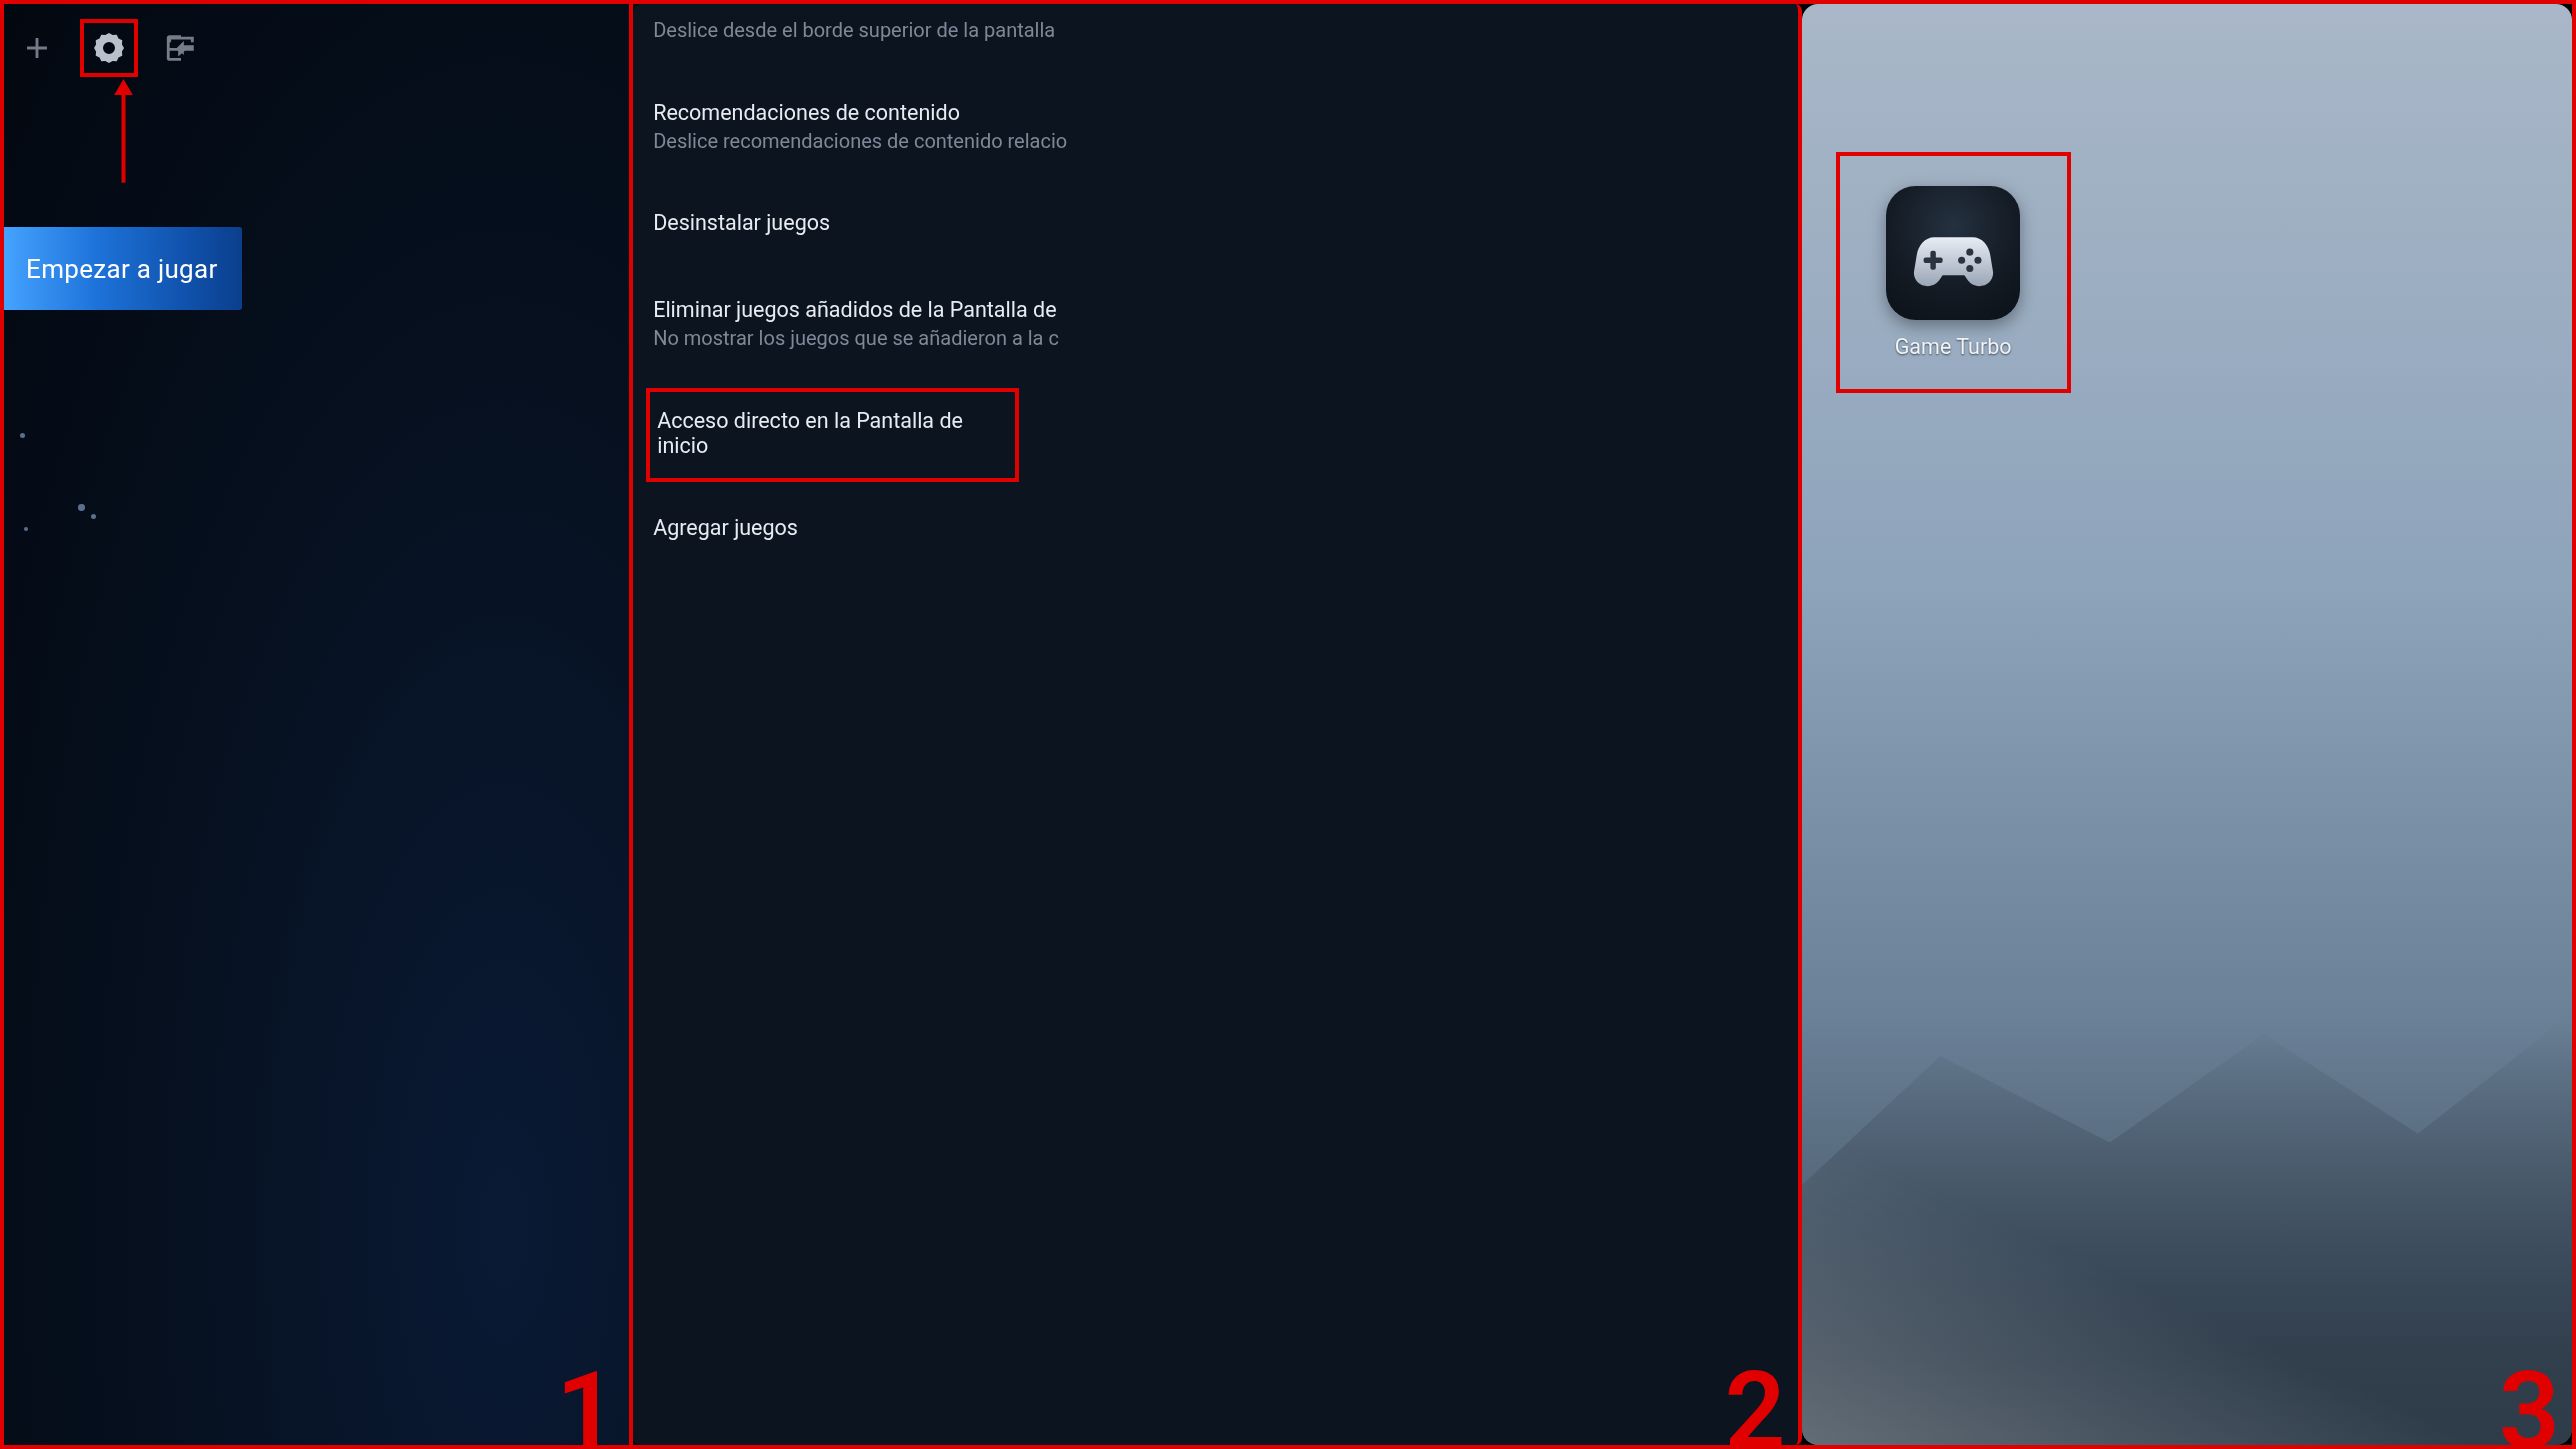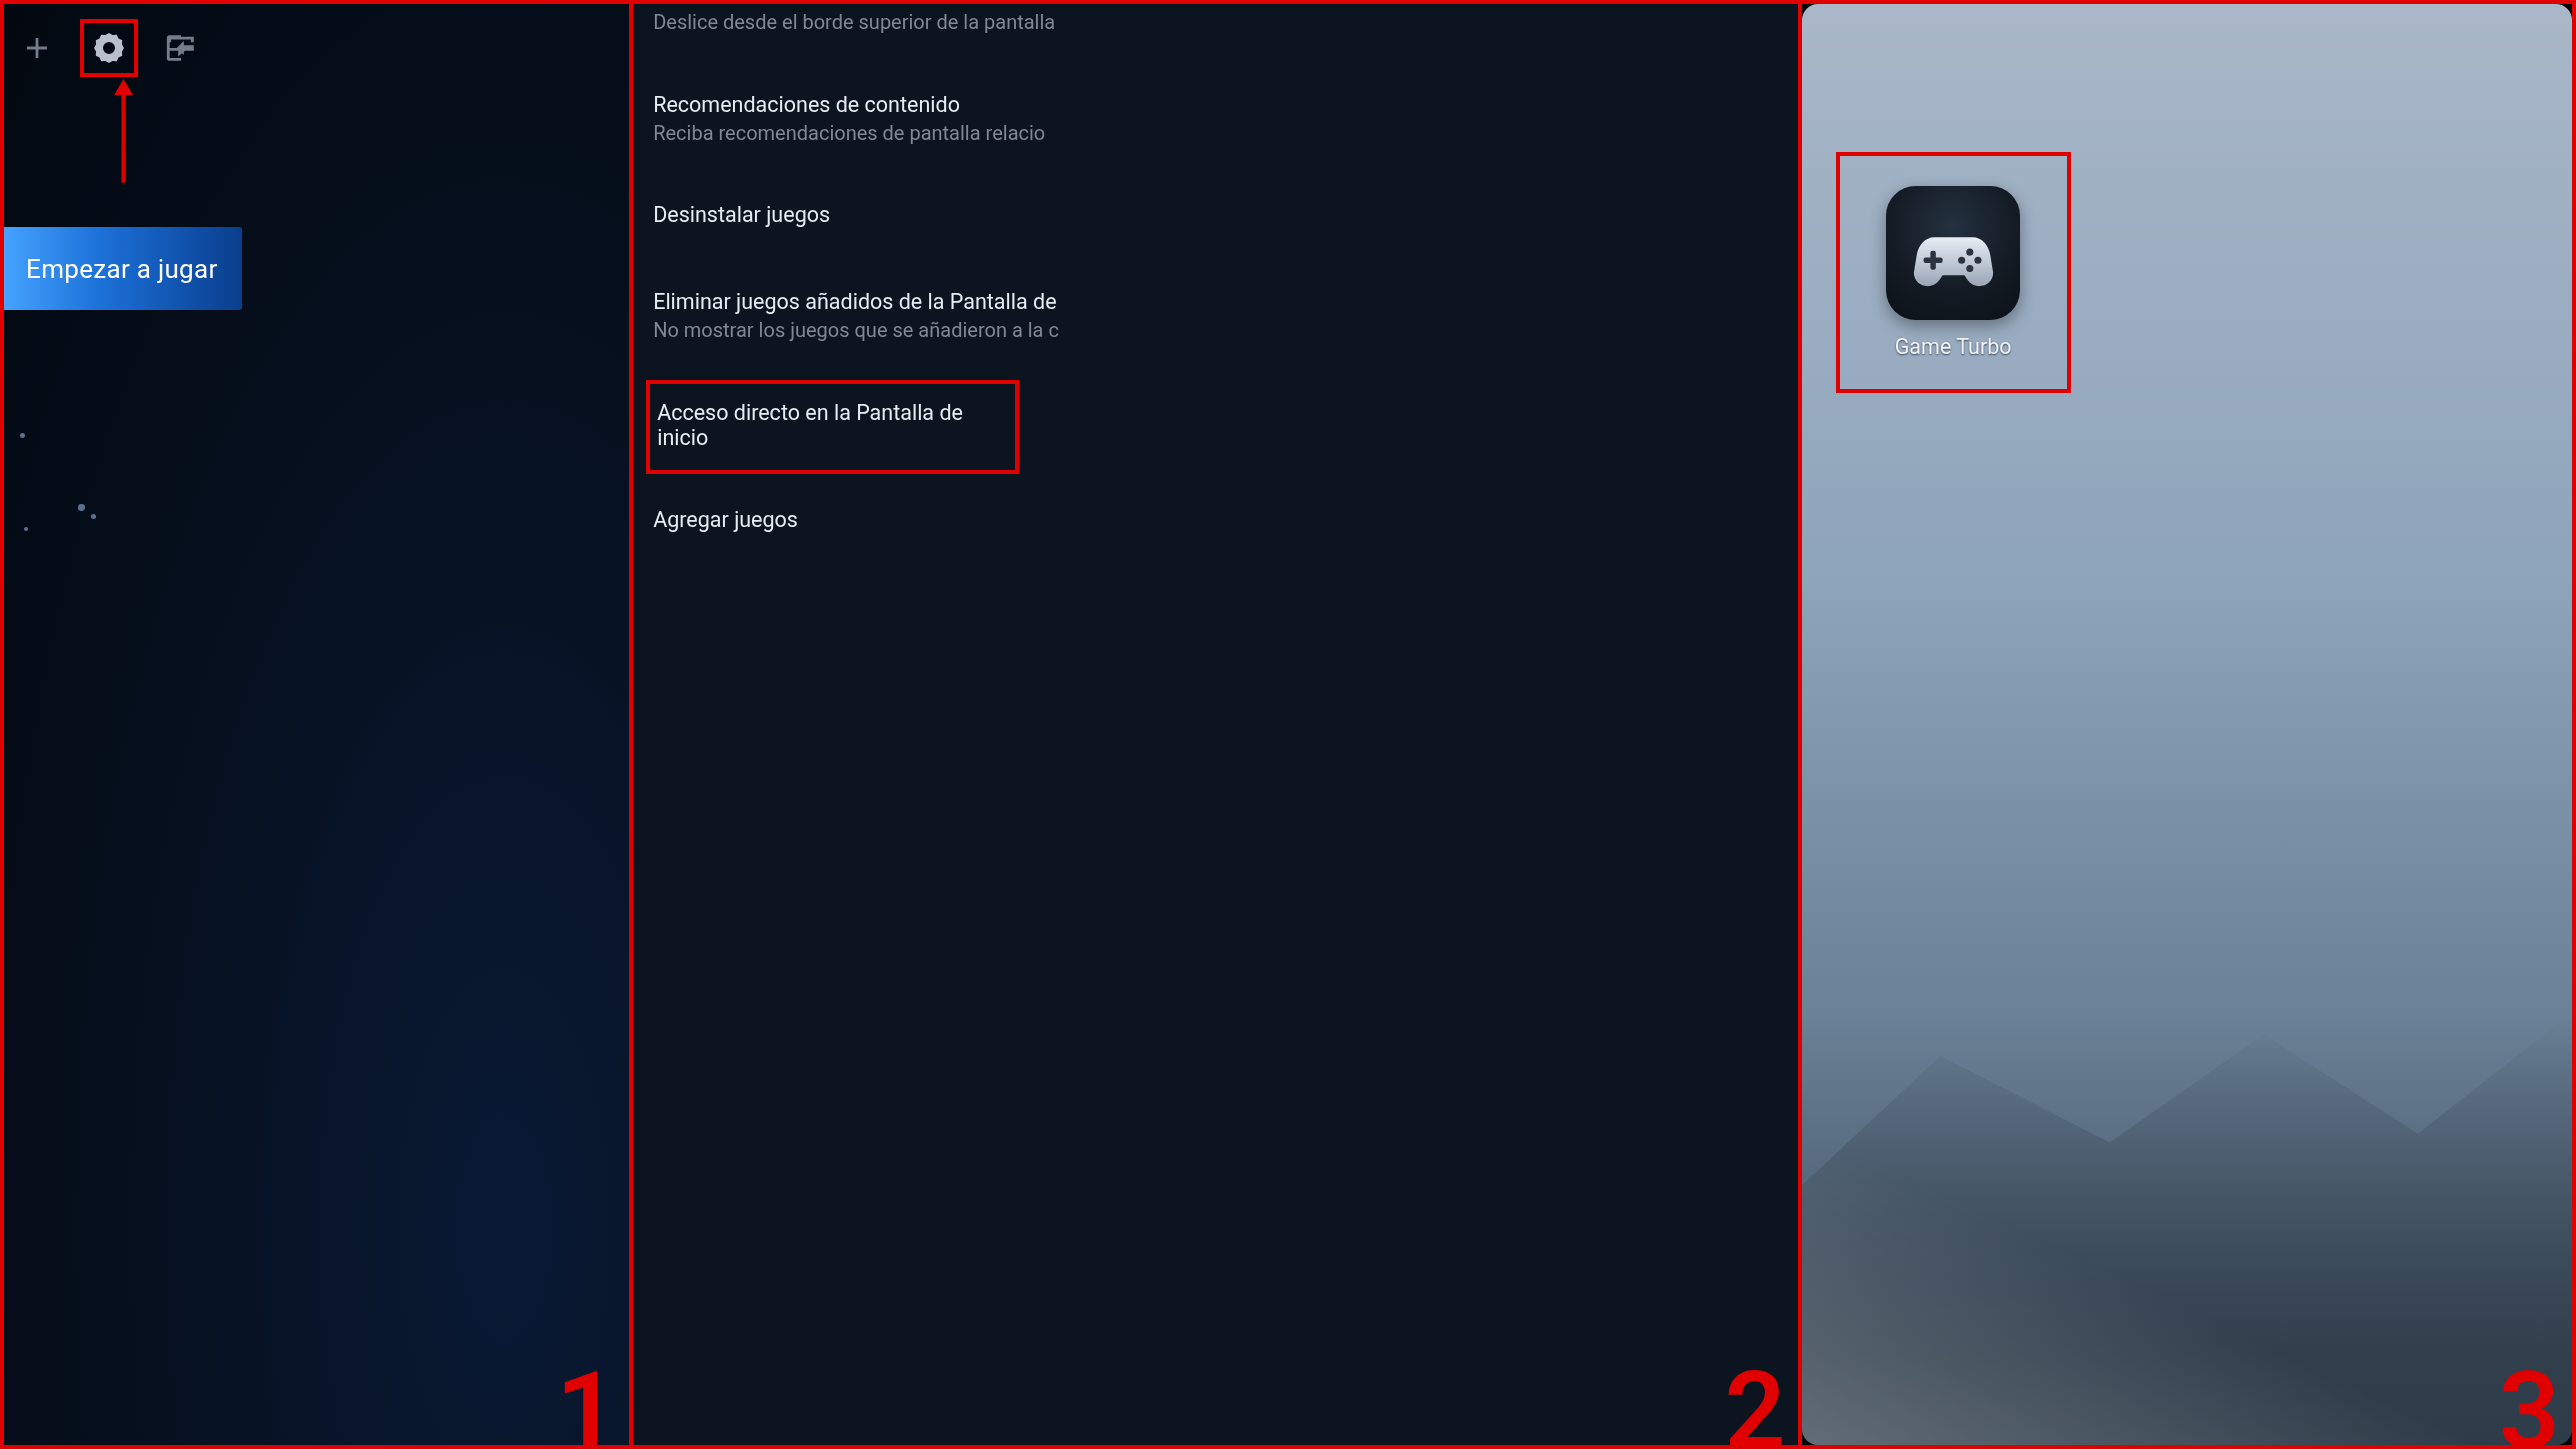--- a/index.html
+++ b/index.html
@@ -76,22 +76,23 @@
   .dot { position: absolute; width: 5.4px; height: 5.4px; border-radius: 50%; background: #5a7090; }
   .dot.d1 { left: 16px; top: 429px; }
   .dot.d2 { left: 74px; top: 500px; width:6.7px;height:6.7px; }
   .dot.d3 { left: 87px; top: 510px; }
   .dot.d4 { left: 20px; top: 523px; width:4px;height:4px; }
 
   
   .panel2 {
     background: #0c1420;
     flex: 0 0 45.5%;
-    padding: 6px 0 0 20px;
+    padding: 14px 0 0 20px;
     color: #b7bdc9;
+    border-radius: 7px;
   }
   .settings-list { display: flex; flex-direction: column; }
   .sitem { padding: 14.8px 5.4px 14.8px 0; }
   .sitem .title { color: #e7ebf2; font-size: 21.5px; margin-bottom: 4px; }
   .sitem .sub { color: #7f8896; font-size: 20px; white-space: nowrap; overflow: hidden; }
   .sitem.first { padding-top: 0; }
   .sitem.highlight {
     border: 4px solid #e00000;
     margin-left: -6.7px;
     padding: 16px 5.4px 16px 6.7px;
@@ -181,21 +182,21 @@
 
   <div class="panel panel2">
     <div class="settings-list">
 
       <div class="sitem first">
         <div class="sub">Deslice desde el borde superior de la pantalla</div>
       </div>
 
       <div class="sitem gap-lg">
         <div class="title">Recomendaciones de contenido</div>
-        <div class="sub">Reciba recomendaciones de pantalla relacio</div>
+        <div class="sub">Deslice recomendaciones de contenido relacio</div>
       </div>
 
       <div class="sitem gap-lg">
         <div class="title">Desinstalar juegos</div>
       </div>
 
       <div class="sitem gap-lg">
         <div class="title">Eliminar juegos añadidos de la Pantalla de</div>
         <div class="sub">No mostrar los juegos que se añadieron a la c</div>
       </div>

